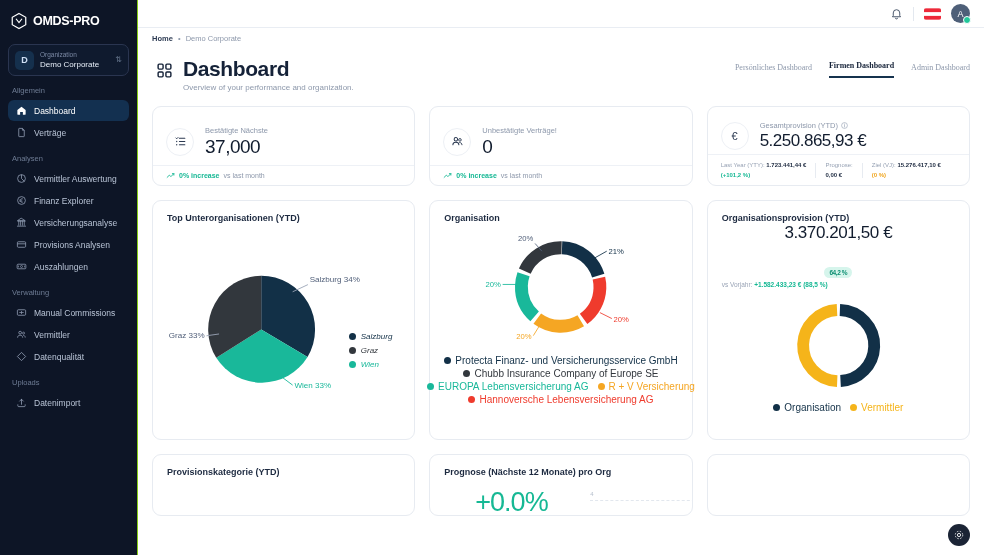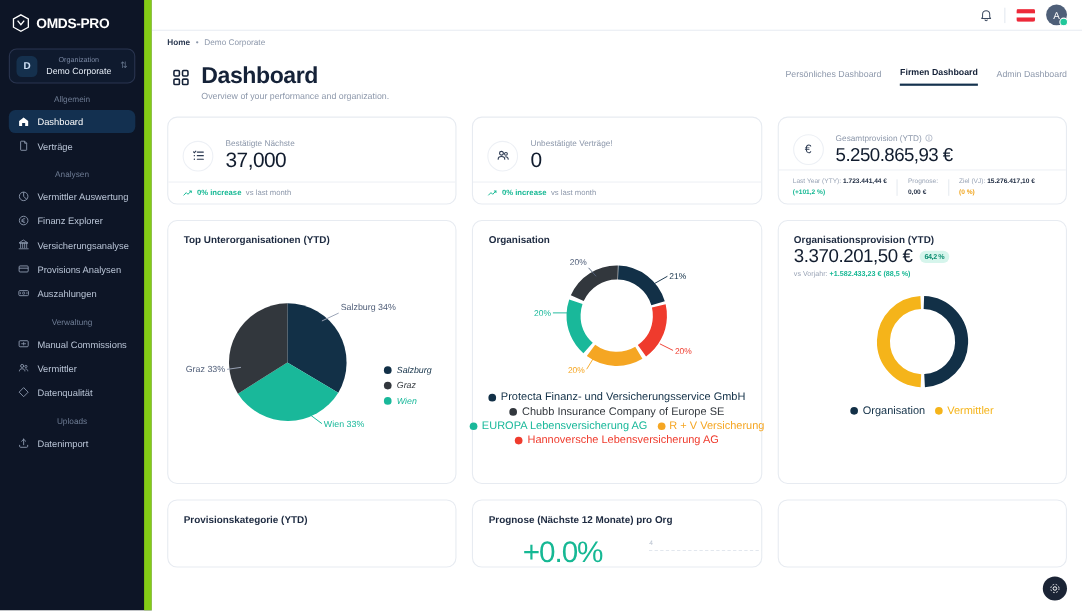--- a/index.html
+++ b/index.html
@@ -8,25 +8,24 @@
     font-family: "Liberation Sans", sans-serif;
     background: #ffffff;
     overflow: hidden;
   }
   .app { display: flex; width: 984px; height: 555px; }
 
   
   .sidebar {
     width: 138px; height: 555px;
     background: #0d1526;
-    border-right: 7px solid #84cc16;
+    border-right: 1px solid #84cc16;
     flex: 0 0 138px;
     position: relative;
     overflow: hidden;
-    text-align: center;
   }
   .brand {
     display: flex; align-items: center; gap: 5px;
     padding: 12px 10px 8px 10px;
   }
   .brand-logo { width: 18px; height: 18px; flex: 0 0 18px; }
   .brand-name {
     color: #ffffff; font-size: 12.5px; font-weight: bold;
     letter-spacing: -0.3px;
   }
@@ -100,21 +99,21 @@
     position: relative;
   }
   .grid-ico { width: 17px; height: 17px; margin-top: 5px; flex: 0 0 17px; }
   .page-title { font-size: 21px; color: #152238; font-weight: bold; letter-spacing: -0.4px; }
   .page-sub { font-size: 8px; color: #8d98ab; margin-top: 2px; }
 
   .tabs {
     position: absolute; right: 14px; top: 18px;
     display: flex; align-items: flex-end; gap: 17px;
   }
-  .tab { font-size: 8px; color: #8d98ab; padding-bottom: 6px; white-space: nowrap; }
+  .tab { font-size: 8px; color: #8d98ab; padding-bottom: 6px; white-space: nowrap; font-family: Liberation Serif, serif; }
   .tab.active { color: #152238; font-weight: bold; border-bottom: 2px solid #15324e; }
 
   .content { padding: 14px 14px 0 14px; }
   .row { display: flex; gap: 14px; margin-bottom: 14px; }
   .card {
     background: #fff; border: 1px solid #e7ebf1; border-radius: 9px;
     flex: 1 1 0; min-width: 0;
   }
 
   
@@ -151,21 +150,21 @@
   .chart-body { flex: 1 1 auto; position: relative; }
 
   .legend-right { position: absolute; right: 8px; top: 109px; font-style: italic; }
   .lg-item { display: flex; align-items: center; gap: 5px; font-size: 8px; margin-bottom: 5px; }
   .dot { width: 7px; height: 7px; border-radius: 50%; flex: 0 0 7px; }
 
   .legend-bottom { display: flex; flex-direction: column; align-items: center; gap: 2px; padding-bottom: 2px; }
   .lg-row { display: flex; align-items: center; justify-content: center; gap: 9px; }
   .lg-b { display: flex; align-items: center; gap: 4px; font-size: 10px; white-space: nowrap; }
 
-  .org-amount { font-size: 17px; color: #111c2e; letter-spacing: -0.4px; display: flex; align-items: center; gap: 6px; }
+  .org-amount { font-size: 17px; color: #111c2e; letter-spacing: -0.4px; display: flex; align-items: center; gap: 24px; flex-direction: column; }
   .pill {
     background: #d6f5ec; color: #0e8f72; font-size: 6.5px; font-weight: bold;
     border-radius: 8px; padding: 2px 5px;
   }
   .org-vs { font-size: 6.5px; color: #9aa4b6; margin-top: 3px; }
   .org-vs b { color: #16b894; }
 
   
   .card-bottom { height: 62px; padding: 12px 14px; overflow: hidden; }
   .big-pct { font-size: 27px; color: #16b894; letter-spacing: -1px; margin-top: 10px; margin-left: 31px; }

